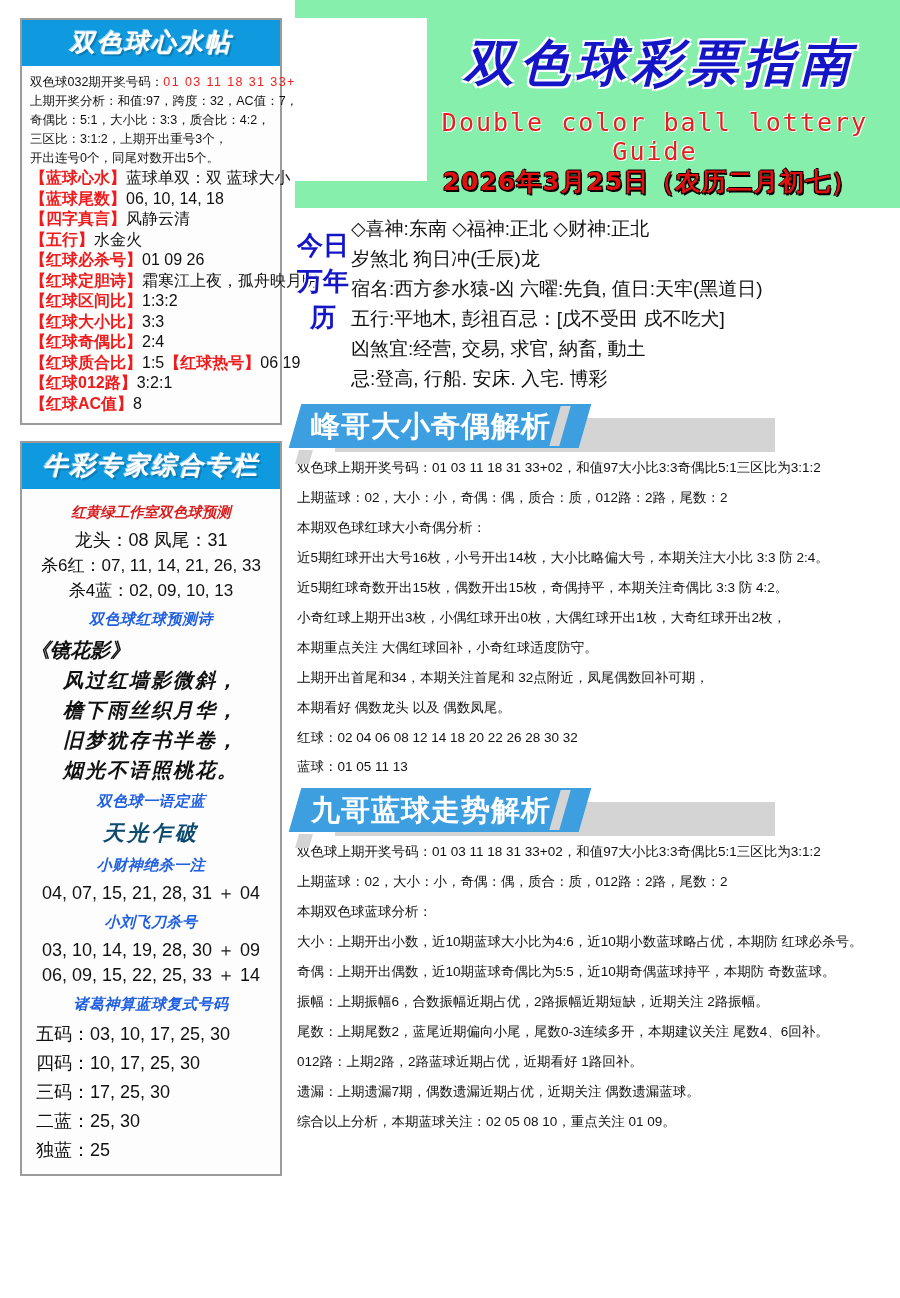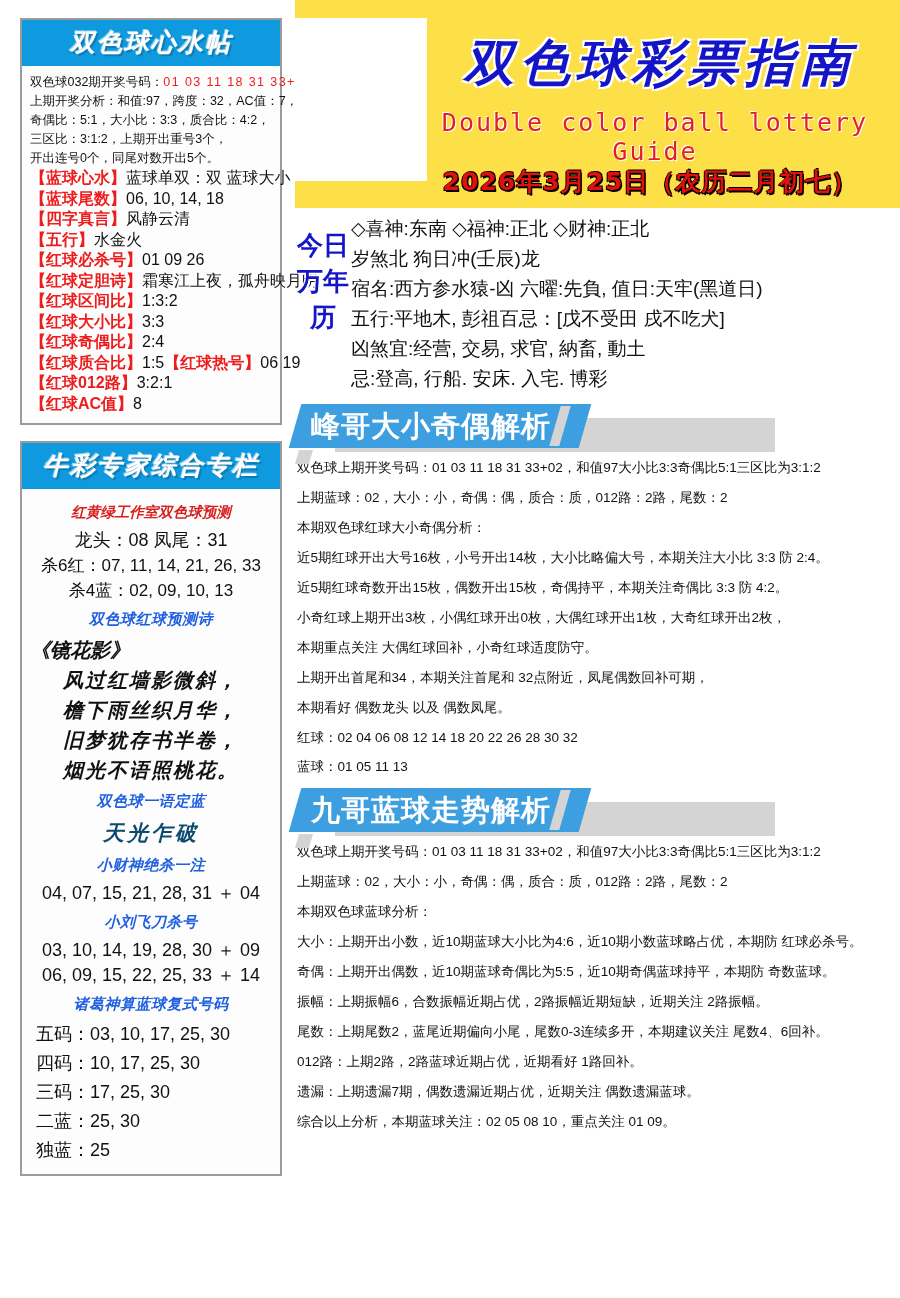--- a/index.html
+++ b/index.html
@@ -55,21 +55,21 @@
     font-family:Liberation Serif, serif;font-style:italic;font-weight:bold;
     letter-spacing:2px;}
   .blue-word{text-align:center;font-size:21px;color:#0c4a6e;line-height:32px;
     font-family:"DejaVu Serif","Liberation Serif",serif;font-style:italic;font-weight:bold;
     letter-spacing:3px;}
   .fushi{font-size:18px;color:#111;line-height:29px;padding-left:6px;white-space:nowrap;}
 
   
   .right-col{position:absolute;left:295px;top:0px;width:605px;}
 
-  .masthead{position:relative;height:208px;background:#fde047;}
+  .masthead{position:relative;height:208px;background:#86efac;}
   .masthead .whitebox{position:absolute;left:0;top:18px;width:132px;height:163px;background:#ffffff;}
   .mh-cn{
     position:absolute;left:130px;top:30px;width:470px;text-align:center;
     font-size:50px;font-weight:bold;color:#1515c8;font-style:italic;
     font-family:"DejaVu Serif","Liberation Serif",serif;letter-spacing:6px;
     text-shadow:2px 2px 0 #fff,-2px -2px 0 #fff,2px -2px 0 #fff,-2px 2px 0 #fff;
   }
   .mh-en{
     position:absolute;left:120px;top:108px;width:480px;text-align:center;
     font-size:25px;color:#e22020;letter-spacing:2px;

